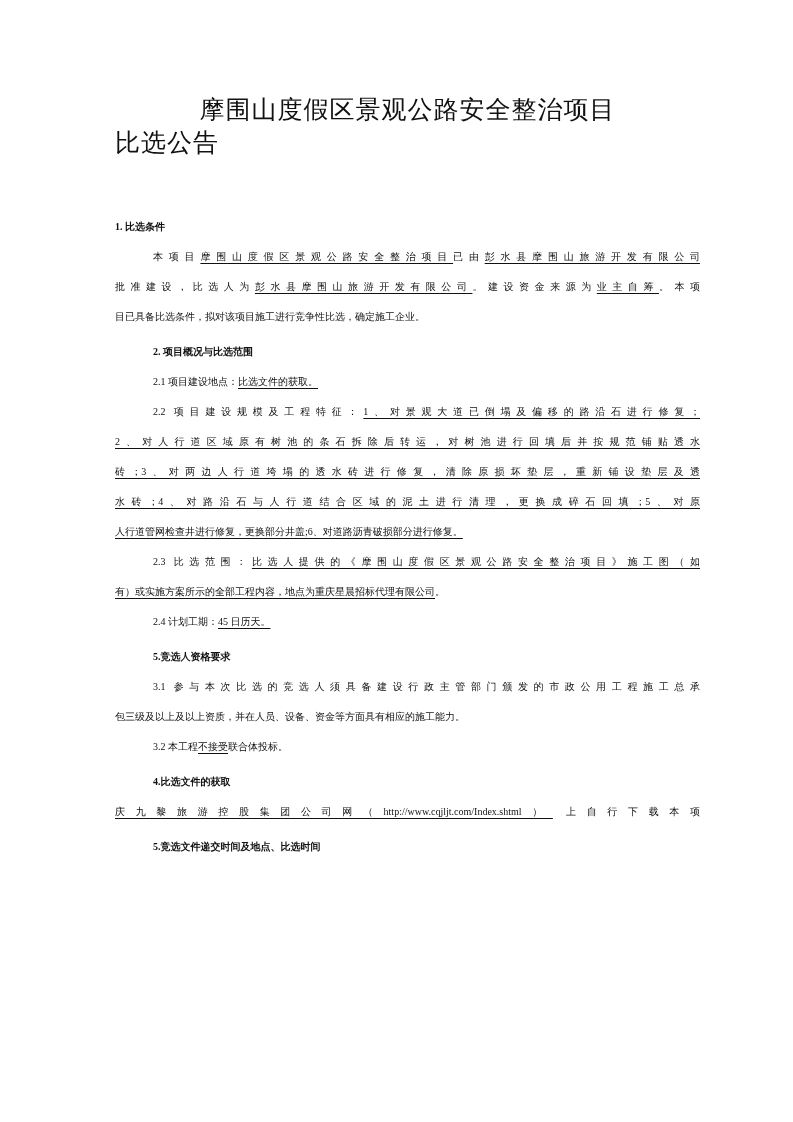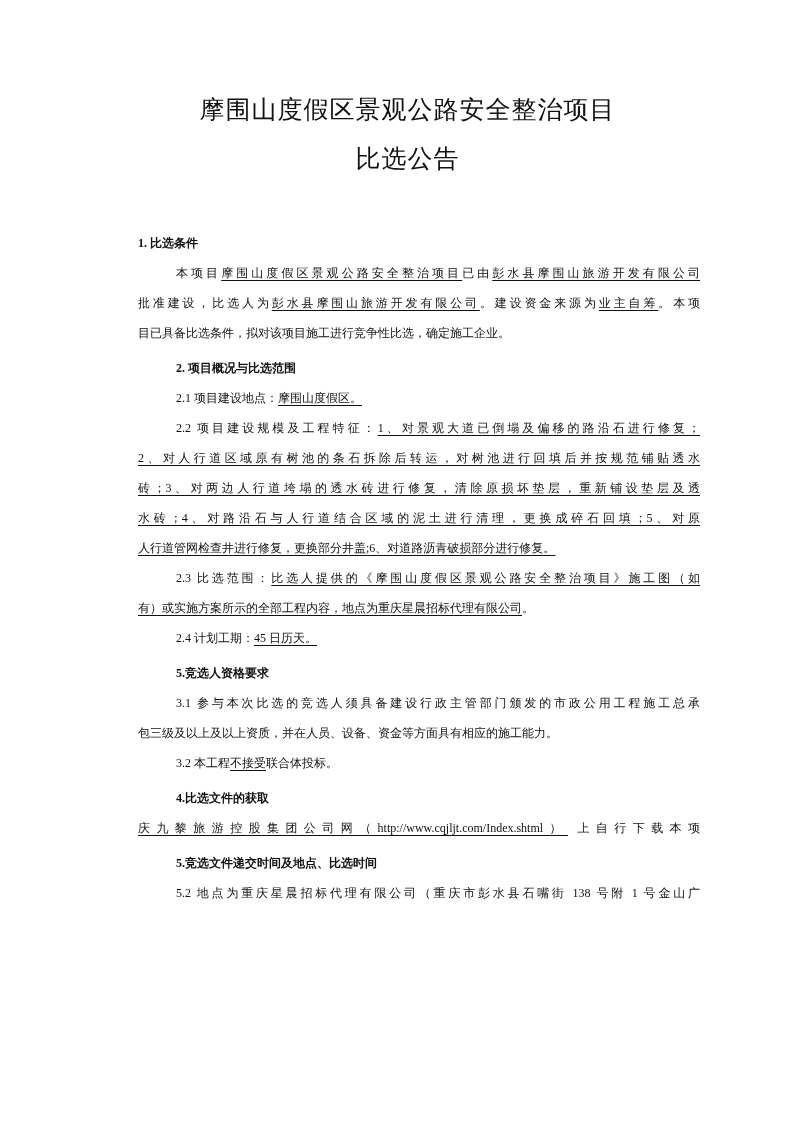--- a/index.html
+++ b/index.html
@@ -21,36 +21,34 @@
     padding: 93px 103px 0 105px;
   }
   .doc-title {
     text-align: center;
     font-size: 25px;
     line-height: 33px;
     font-weight: 400;
     letter-spacing: 1px;
   }
   .doc-subtitle {
-    text-align: center;
+    text-align: left;
     font-size: 25px;
     line-height: 33px;
     font-weight: 400;
-    margin-top: 16px;
     letter-spacing: 1px;
   }
   .doc-body {
     margin-top: 53px;
   }
   .line {
-    font-size: 12px;
+    font-size: 10px;
     line-height: 30px;
     text-align: left;
     overflow: hidden;
-    margin-left: 23px;
   }
   .line.hd {
     font-weight: bold;
     margin-top: 5px;
   }
   .line.ind {
     text-indent: 38px;
   }
   .line.fill {
     text-align: justify;
@@ -68,32 +66,31 @@
 <div class="page">
   <div class="content">
     <div class="doc-title">摩围山度假区景观公路安全整治项目</div>
     <div class="doc-subtitle">比选公告</div>
     <div class="doc-body">
         <div class="line hd"><span>1. 比选条件</span></div>
         <div class="line ind fill"><span>本项目</span><span class="u">摩围山度假区景观公路安全整治项目</span><span>已由</span><span class="u">彭水县摩围山旅游开发有限公司</span></div>
         <div class="line fill"><span>批准建设，比选人为</span><span class="u">彭水县摩围山旅游开发有限公司</span><span>。建设资金来源为</span><span class="u">业主自筹</span><span>。本项</span></div>
         <div class="line"><span>目已具备比选条件，拟对该项目施工进行竞争性比选，确定施工企业。</span></div>
         <div class="line hd ind"><span>2. 项目概况与比选范围</span></div>
-        <div class="line ind"><span>2.1 项目建设地点：</span><span class="u">摩围山度假区。</span></div>
+        <div class="line ind"><span>2.1 项目建设地点：</span><span class="u">比选文件的获取。</span></div>
         <div class="line ind fill"><span>2.2 项目建设规模及工程特征：</span><span class="u">1、对景观大道已倒塌及偏移的路沿石进行修复；</span></div>
         <div class="line fill"><span class="u">2、对人行道区域原有树池的条石拆除后转运，对树池进行回填后并按规范铺贴透水</span></div>
         <div class="line fill"><span class="u">砖；3、对两边人行道垮塌的透水砖进行修复，清除原损坏垫层，重新铺设垫层及透</span></div>
         <div class="line fill"><span class="u">水砖；4、对路沿石与人行道结合区域的泥土进行清理，更换成碎石回填；5、对原</span></div>
         <div class="line"><span class="u">人行道管网检查井进行修复，更换部分井盖;6、对道路沥青破损部分进行修复。</span></div>
         <div class="line ind fill"><span>2.3 比选范围：</span><span class="u">比选人提供的《摩围山度假区景观公路安全整治项目》施工图（如</span></div>
         <div class="line"><span class="u">有）或实施方案所示的全部工程内容，地点为重庆星晨招标代理有限公司</span><span>。</span></div>
         <div class="line ind"><span>2.4 计划工期：</span><span class="u">45 日历天。</span></div>
         <div class="line hd ind"><span>5.竞选人资格要求</span></div>
         <div class="line ind fill"><span>3.1 参与本次比选的竞选人须具备建设行政主管部门颁发的市政公用工程施工总承</span></div>
         <div class="line"><span>包三级及以上及以上资质，并在人员、设备、资金等方面具有相应的施工能力。</span></div>
         <div class="line ind"><span>3.2 本工程</span><span class="u">不接受</span><span>联合体投标。</span></div>
         <div class="line hd ind"><span>4.比选文件的获取</span></div>
         <div class="line fill"><span class="u">庆九黎旅游控股集团公司网（http://www.cqjljt.com/Index.shtml）</span><span> 上自行下载本项</span></div>
         <div class="line hd ind"><span>5.竞选文件递交时间及地点、比选时间</span></div>
-        <div class="line ind fill"><span>5.2 地点为重庆星晨招标代理有限公司（重庆市彭水县石嘴街 138 号附 1 号金山广</span></div>
       </div>
   </div>
 </div>
 
 </body></html>

